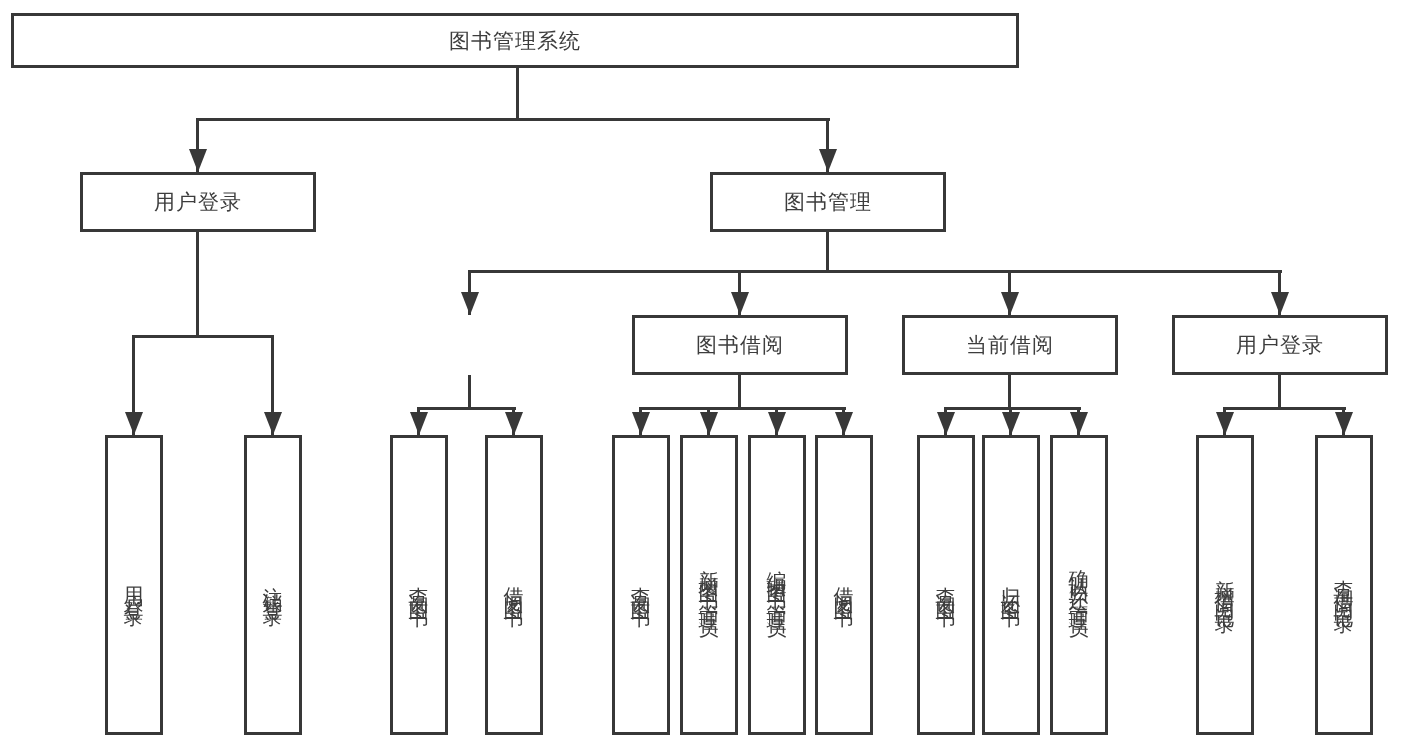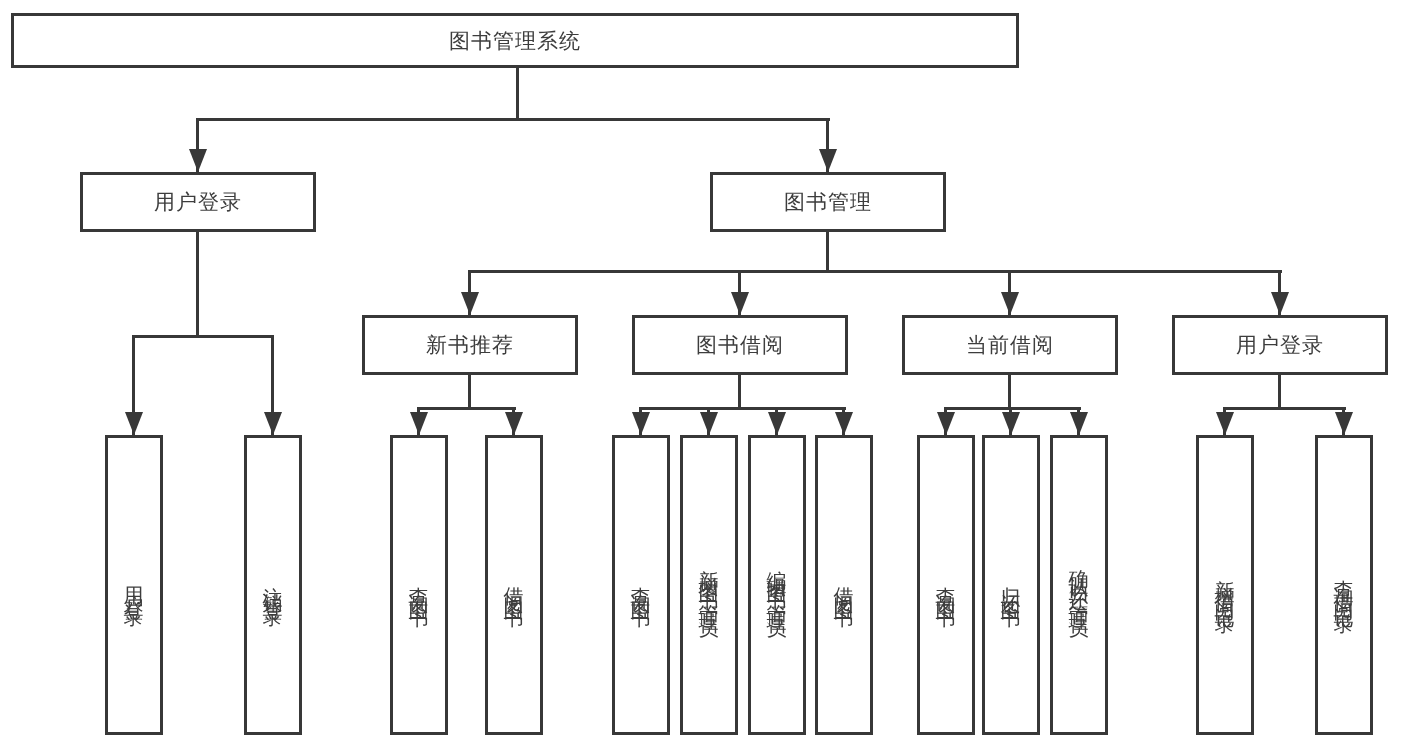--- a/index.html
+++ b/index.html
@@ -47,23 +47,20 @@
     <span>图书管理系统</span>
   </div>
 
   <div class="node h" style="left:80px;top:172px;width:236px;height:60px;">
     <span>用户登录</span>
   </div>
   <div class="node h" style="left:710px;top:172px;width:236px;height:60px;">
     <span>图书管理</span>
   </div>
 
-  <div class="node h" style="left:362px;top:315px;width:216px;height:60px;">
-    <span>新书推荐</span>
-  </div>
   <div class="node h" style="left:632px;top:315px;width:216px;height:60px;">
     <span>图书借阅</span>
   </div>
   <div class="node h" style="left:902px;top:315px;width:216px;height:60px;">
     <span>当前借阅</span>
   </div>
   <div class="node h" style="left:1172px;top:315px;width:216px;height:60px;">
     <span>用户登录</span>
   </div>
 

